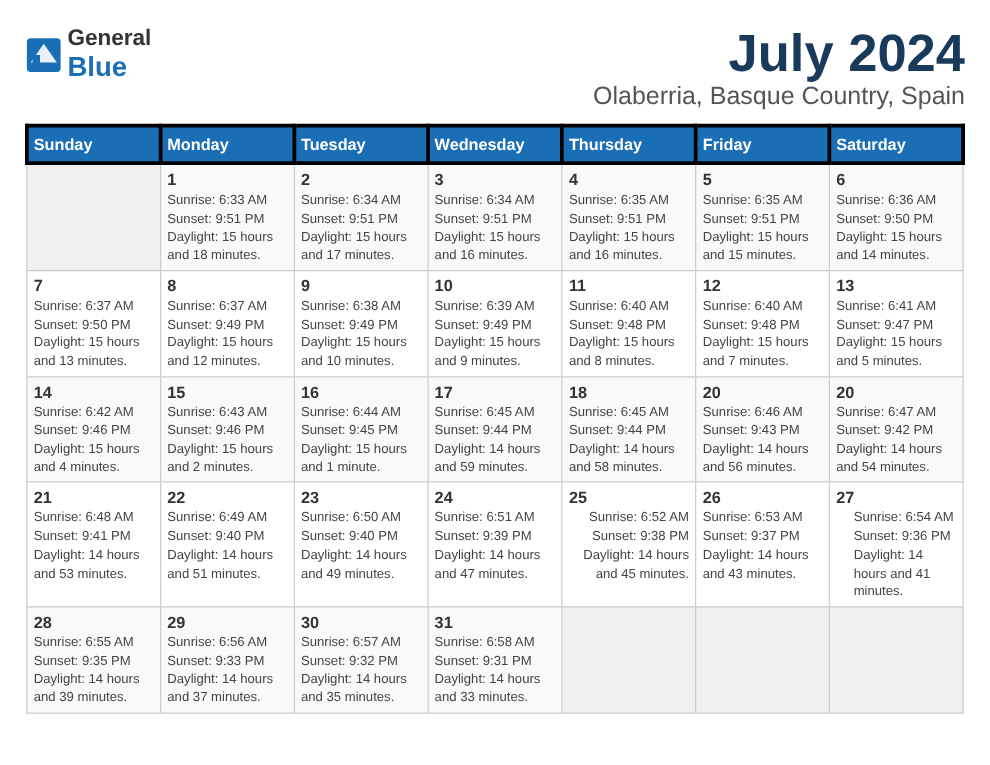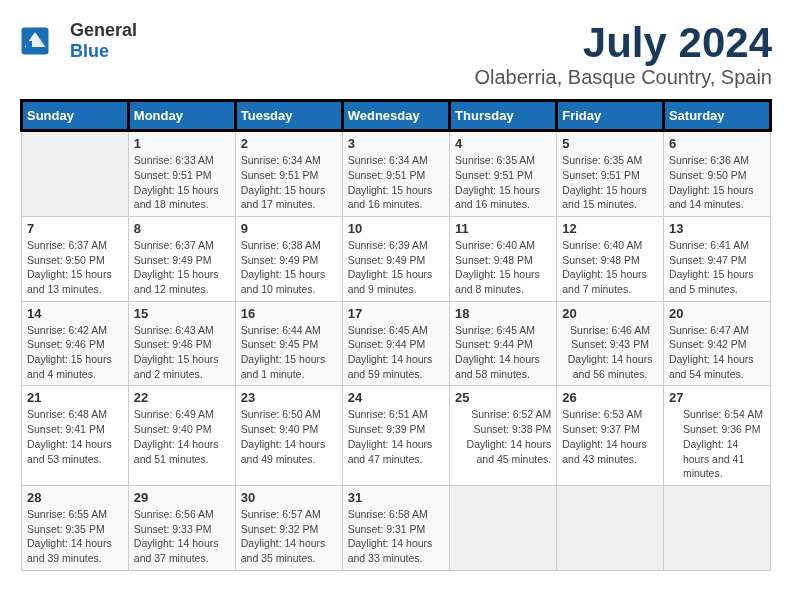--- a/index.html
+++ b/index.html
@@ -12,21 +12,21 @@
     }
     .header-section {
       display: flex;
       justify-content: space-between;
       align-items: flex-start;
       margin-bottom: 10px;
     }
     .logo {
       display: flex;
       align-items: center;
-      gap: 20px;
+      gap: 4px;
     }
     .logo-icon {
       width: 30px;
       height: 30px;
     }
     .title-section {
       text-align: right;
       margin-left: 14px;
     }
     .month-title {
@@ -88,21 +88,21 @@
 
 <div class="header-section">
   <div class="logo">
     <svg class="logo-icon" viewBox="0 0 40 40" width="40" height="40">
       <rect x="2" y="2" width="36" height="36" rx="4" fill="#1a6eb5"></rect>
       <polygon points="20,8 34,28 6,28" fill="white" opacity="0.9"></polygon>
       <rect x="8" y="20" width="8" height="14" fill="#1a6eb5"></rect>
     </svg>
     <div>
       <span style="font-size:18px;font-weight:bold;color:#333;">General</span><br>
-      <span style="font-size:18px;font-weight:bold;color:#1a6eb5;">Blue</span>
+      <span style="font-size:22px;font-weight:bold;color:#1a6eb5;">Blue</span>
     </div>
   </div>
   <div class="title-section">
     <div class="month-title">July 2024</div>
     <div class="location-title">Olaberria, Basque Country, Spain</div>
   </div>
 </div>
 
 <table>
   <thead>
@@ -226,21 +226,21 @@
 Daylight: 14 hours and 59 minutes.</div>
         </td>
         <td>
           <span class="day-number">18</span>
           <div class="day-info" style="white-space: pre-line;">Sunrise: 6:45 AM
 Sunset: 9:44 PM
 Daylight: 14 hours and 58 minutes.</div>
         </td>
         <td>
           <span class="day-number">20</span>
-          <div class="day-info" style="white-space: pre-line; text-align: center;">Sunrise: 6:46 AM
+          <div class="day-info" style="white-space: pre-line;">Sunrise: 6:46 AM
 Sunset: 9:43 PM
 Daylight: 14 hours and 56 minutes.</div>
         </td>
         <td>
           <span class="day-number">20</span>
           <div class="day-info" style="white-space: pre-line;">Sunrise: 6:47 AM
 Sunset: 9:42 PM
 Daylight: 14 hours and 54 minutes.</div>
         </td>
       </tr>

